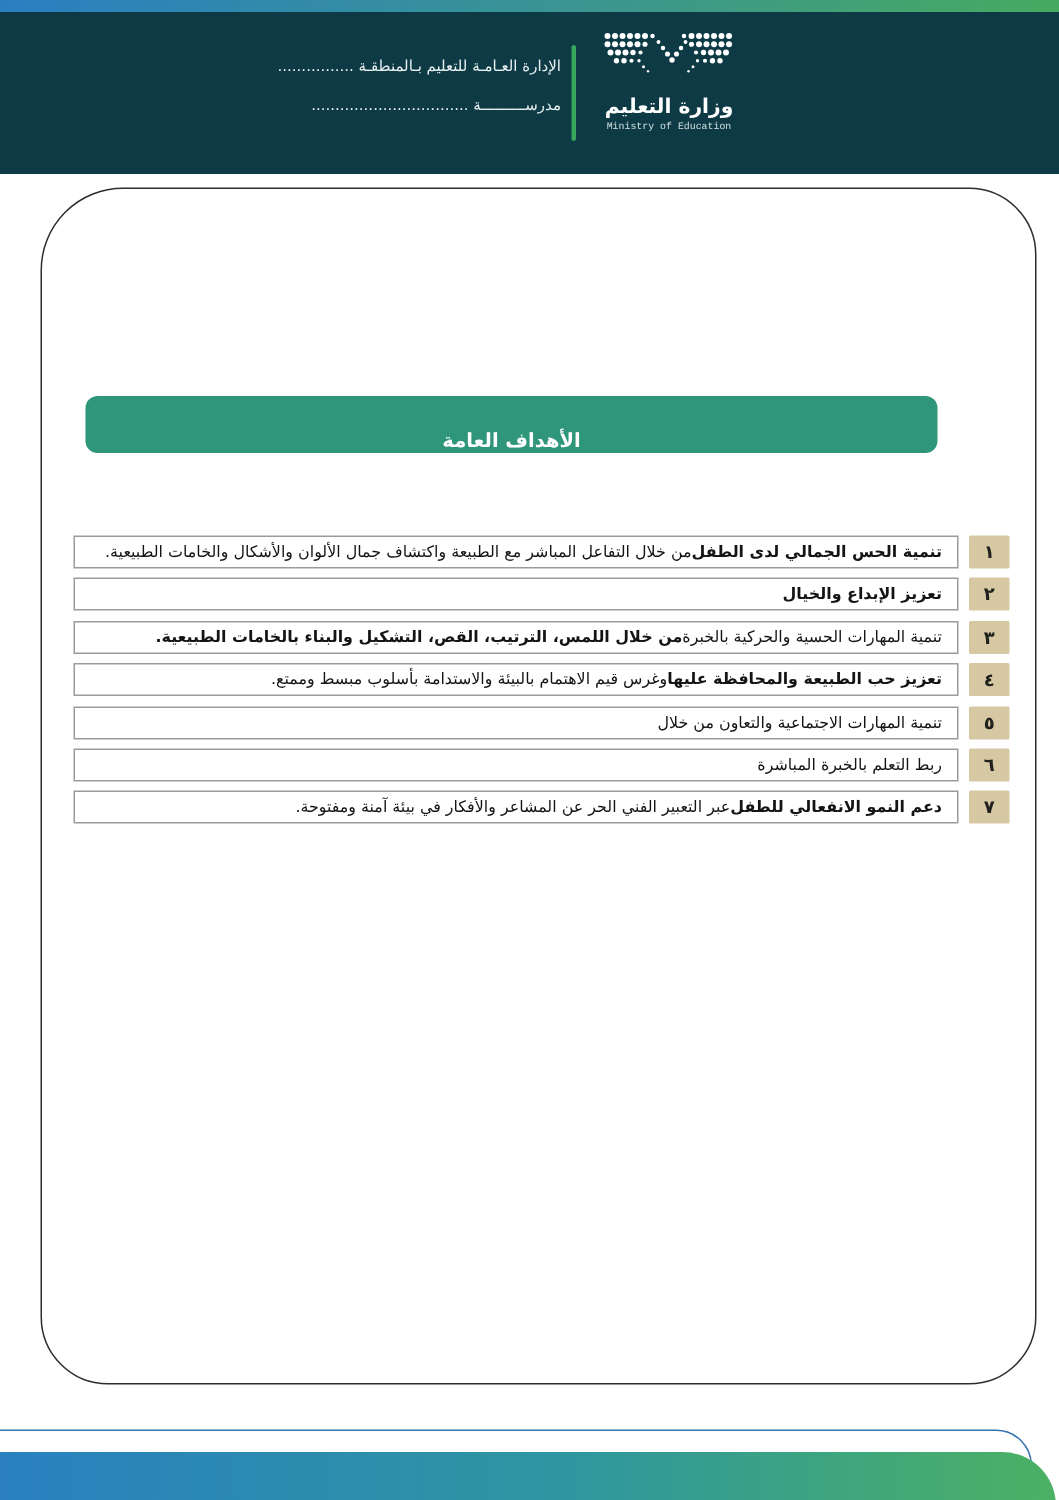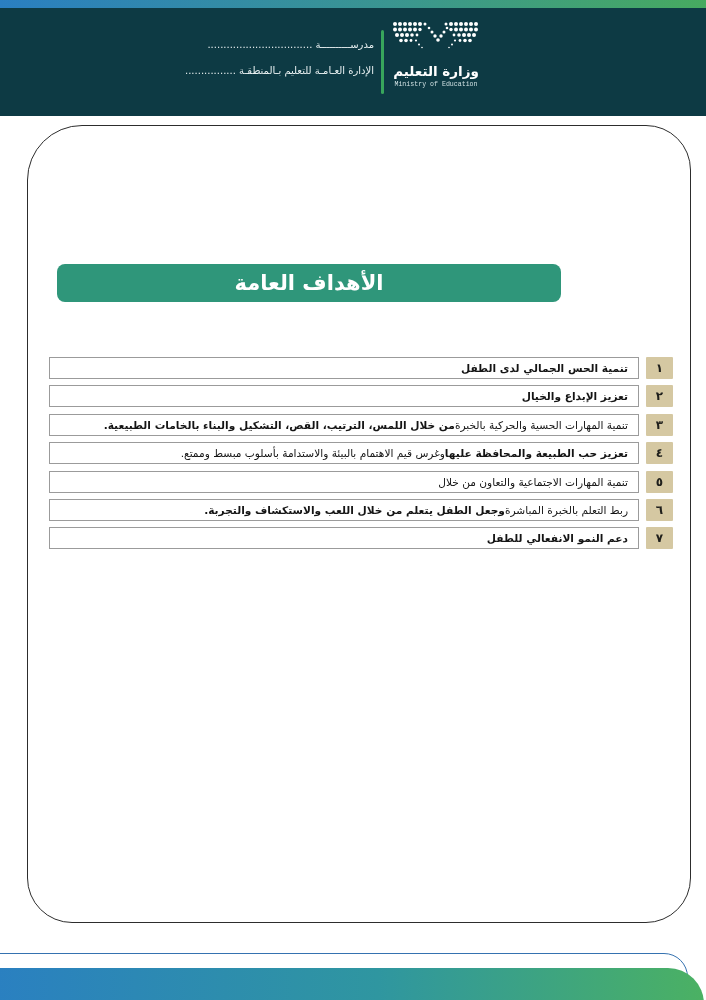--- a/index.html
+++ b/index.html
@@ -29,39 +29,39 @@
     color:#e9f1f2; font-size:10px; line-height:26px;
     font-weight:400; letter-spacing:0;
   }
 
   .accent-line{
     position:absolute; left:381px; top:22px; width:3px; height:64px;
     background:#38a65c; border-radius:2px;
   }
 
   .logo-block{
-    position:absolute; left:388px; top:13px; width:96px;
+    position:absolute; left:398px; top:13px; width:96px;
     text-align:center; color:#ffffff;
   }
   .logo-dots{ display:block; margin:0 auto; }
   .logo-ar{ font-size:13.5px; font-weight:bold; line-height:17px; margin-top:2px; white-space:nowrap; }
   .logo-en{ font-size:6.6px; color:#cfe0e2; line-height:10px; direction:ltr;font-family:Liberation Mono, monospace; }
 
   
   .page-card{
     position:absolute; left:27px; top:125px; width:664px; height:798px;
     background:#ffffff; border:1.4px solid #2d2d2d;
     border-radius:55px 45px 45px 45px;
   }
 
   .banner{
-    position:absolute; left:30px; top:139px; width:504px; height:38px;
+    position:absolute; left:30px; top:139px; width:568px; height:38px;
     background:#2f967a; border-radius:8px;
-    display:flex; align-items:center; justify-content:center;
-    color:#ffffff; font-size:21px; font-weight:bold;
+    display:flex; align-items:flex-end; justify-content:center;
+    color:#ffffff; font-size:13px; font-weight:bold;
   }
 
   .objectives{
     position:absolute; right:18px; top:232px; width:624px; direction:rtl;
   }
   .obj-row{
     display:flex; flex-direction:row; align-items:stretch;
     height:22px; margin-bottom:6.4px;
   }
   .obj-num{
@@ -94,22 +94,22 @@
 </head>
 <body>
 
 <div class="stage">
 
   <div class="top-strip"></div>
 
   <div class="header-band">
 
     <div class="dept-block">
+      <div>الإدارة العـامـة للتعليم بـالمنطقـة ................</div>
       <div>مدرســــــــــة .................................</div>
-      <div>الإدارة العـامـة للتعليم بـالمنطقـة ................</div>
     </div>
 
     <div class="accent-line"></div>
 
     <div class="logo-block">
       <svg class="logo-dots" width="88" height="40" viewBox="0 0 88 40" xmlns="http://www.w3.org/2000/svg" fill="#ffffff">
 
         <circle cx="3" cy="3" r="2"></circle>
           <circle cx="8" cy="3" r="2"></circle>
           <circle cx="13" cy="3" r="2"></circle>
@@ -177,20 +177,21 @@
 
   <div class="banner" style="left:57px; top:264px;">
     <span>الأهداف العامة</span>
   </div>
 
   <div class="objectives" style="top:357px; right:33px;">
       <div class="obj-row">
         <div class="obj-num">١</div>
         <div class="obj-text">
           <span class="b">تنمية الحس الجمالي لدى الطفل</span>
+          <span> من خلال التفاعل المباشر مع الطبيعة واكتشاف جمال الألوان والأشكال والخامات الطبيعية.</span>
         </div>
       </div>
       <div class="obj-row">
         <div class="obj-num">٢</div>
         <div class="obj-text">
           <span class="b">تعزيز الإبداع والخيال</span>
         </div>
       </div>
       <div class="obj-row">
         <div class="obj-num">٣</div>
@@ -209,27 +210,27 @@
       <div class="obj-row">
         <div class="obj-num">٥</div>
         <div class="obj-text">
           <span>تنمية المهارات الاجتماعية والتعاون من خلال </span>
         </div>
       </div>
       <div class="obj-row">
         <div class="obj-num">٦</div>
         <div class="obj-text">
           <span>ربط التعلم بالخبرة المباشرة </span>
-          <span class="b">وجعل الطفل يتعلم من خلال اللعب والاستكشاف والتجربة.</span>
         </div>
       </div>
       <div class="obj-row">
         <div class="obj-num">٧</div>
         <div class="obj-text">
           <span class="b">دعم النمو الانفعالي للطفل</span>
+          <span> عبر التعبير الفني الحر عن المشاعر والأفكار في بيئة آمنة ومفتوحة.</span>
         </div>
       </div>
     </div>
 
   <div class="bottom-outline"></div>
   <div class="bottom-gradient"></div>
 
 </div>
 
 </body></html>

